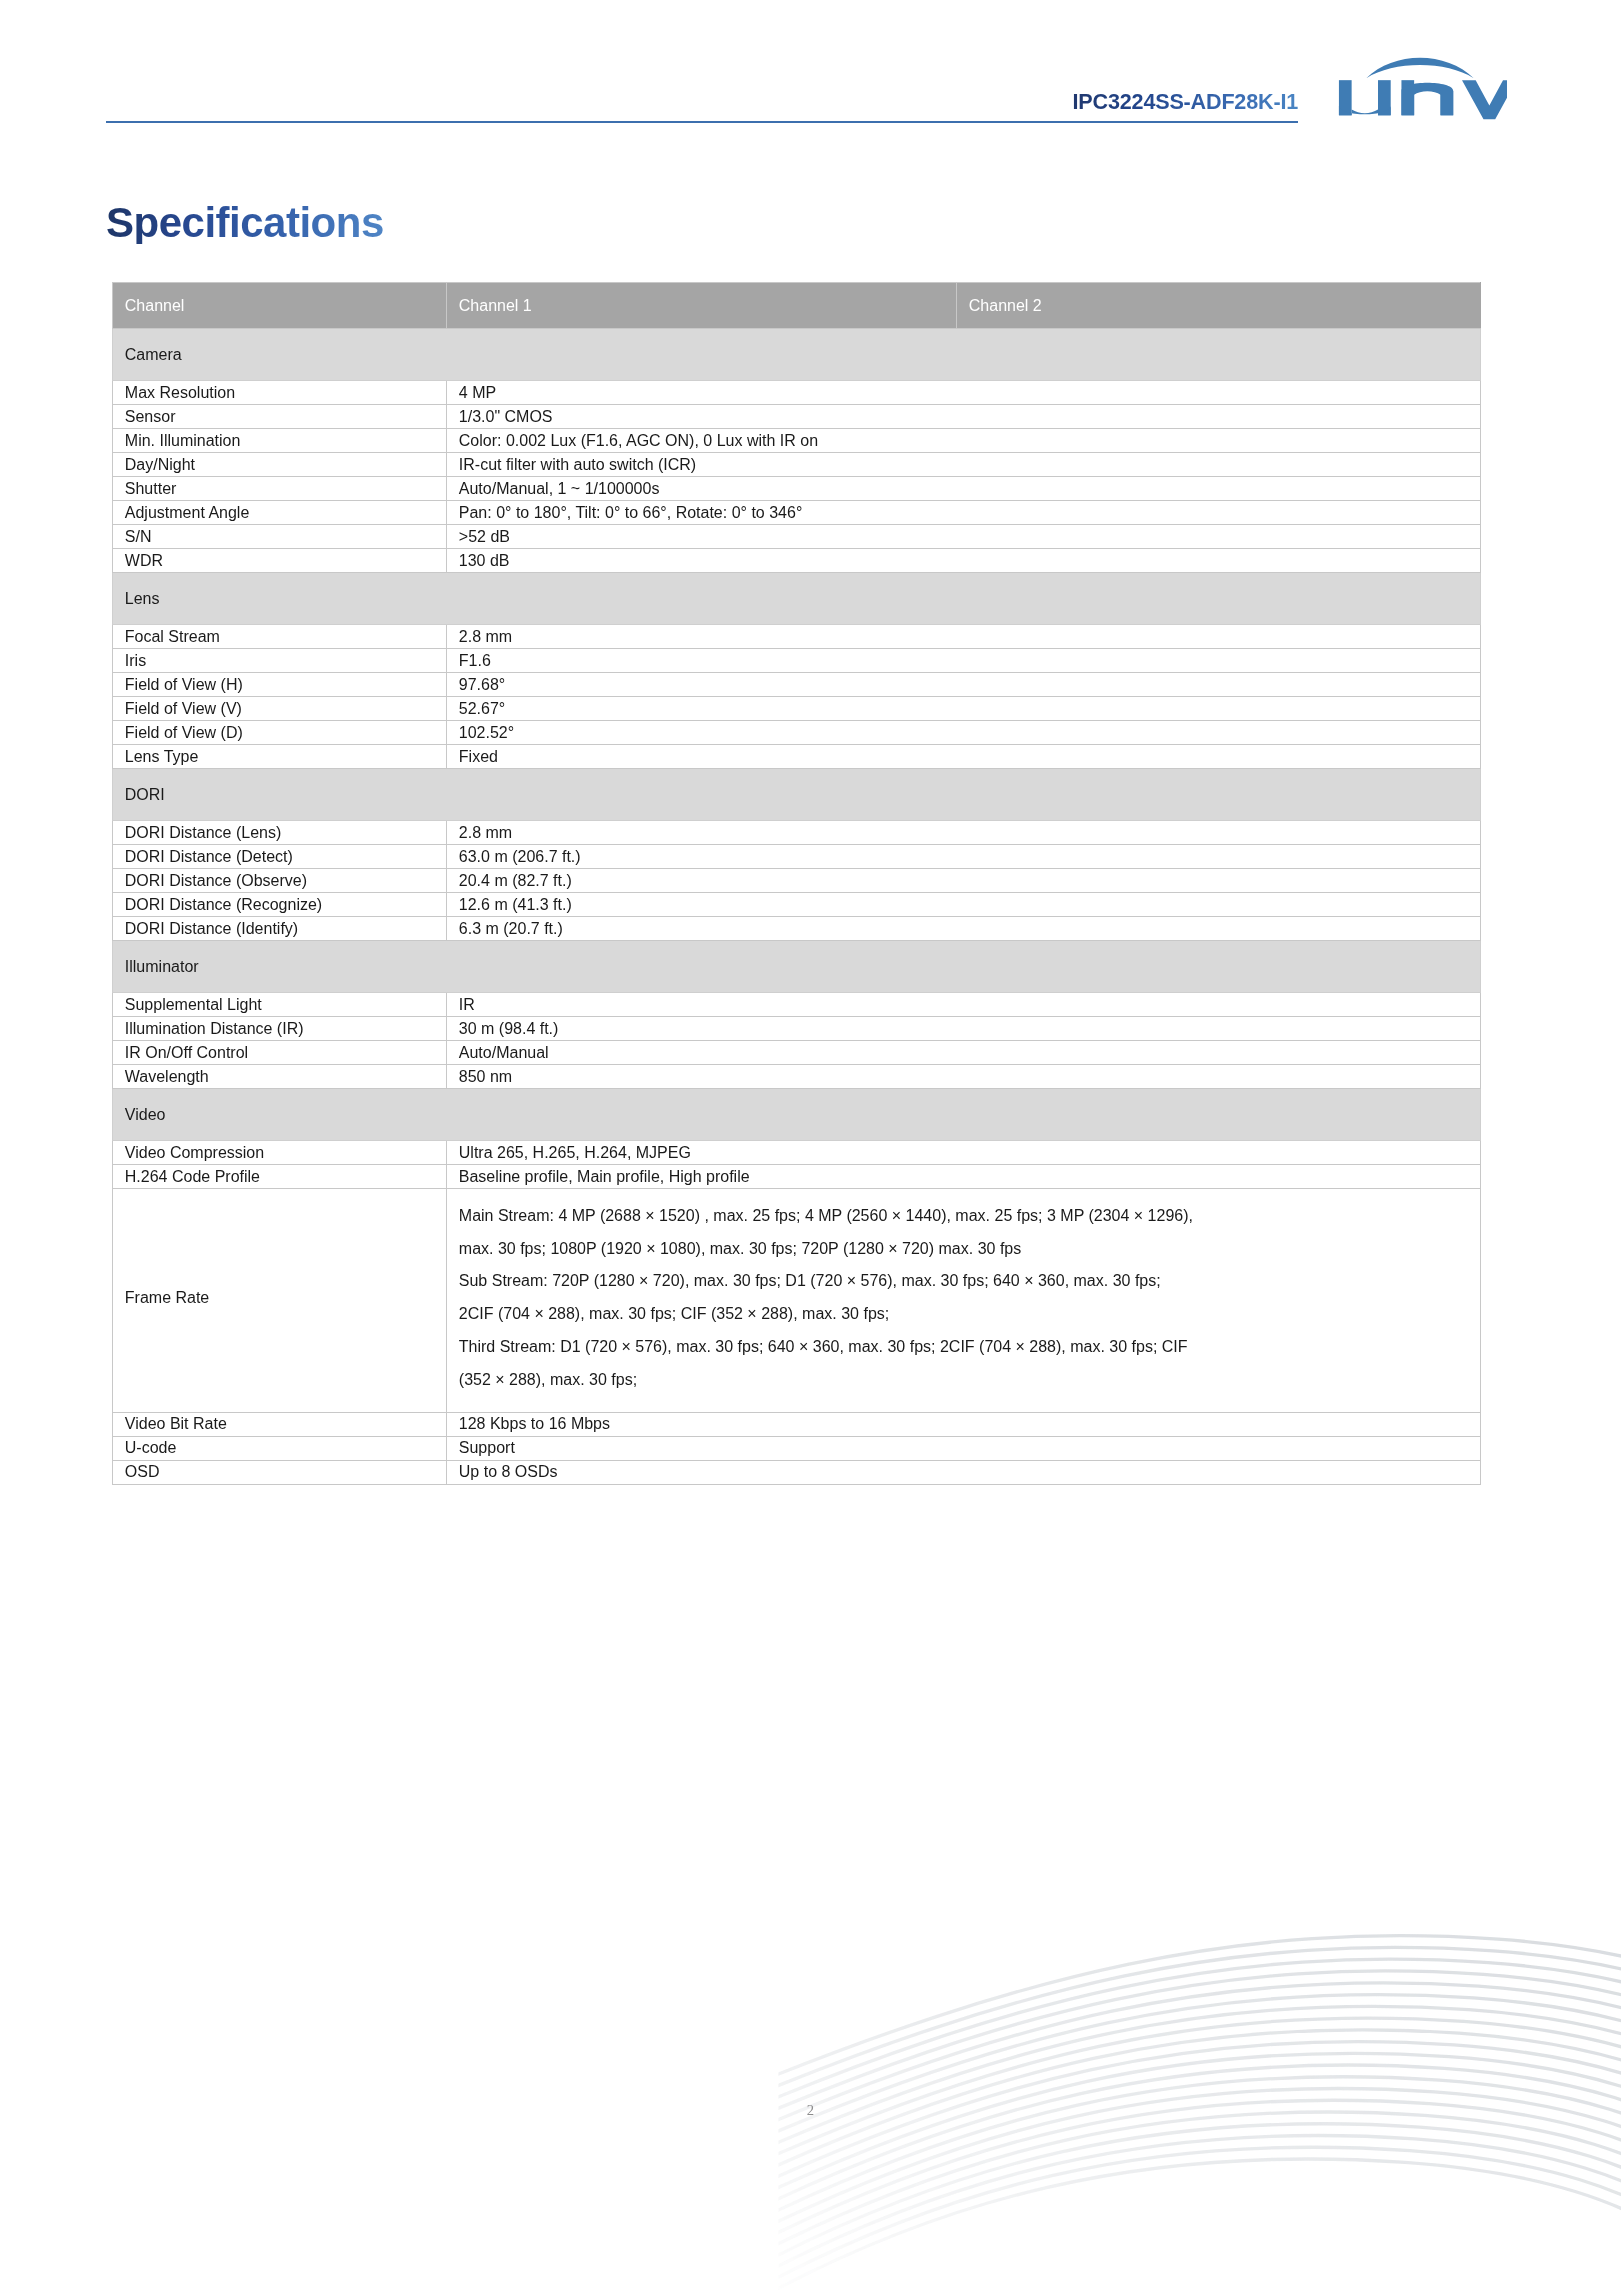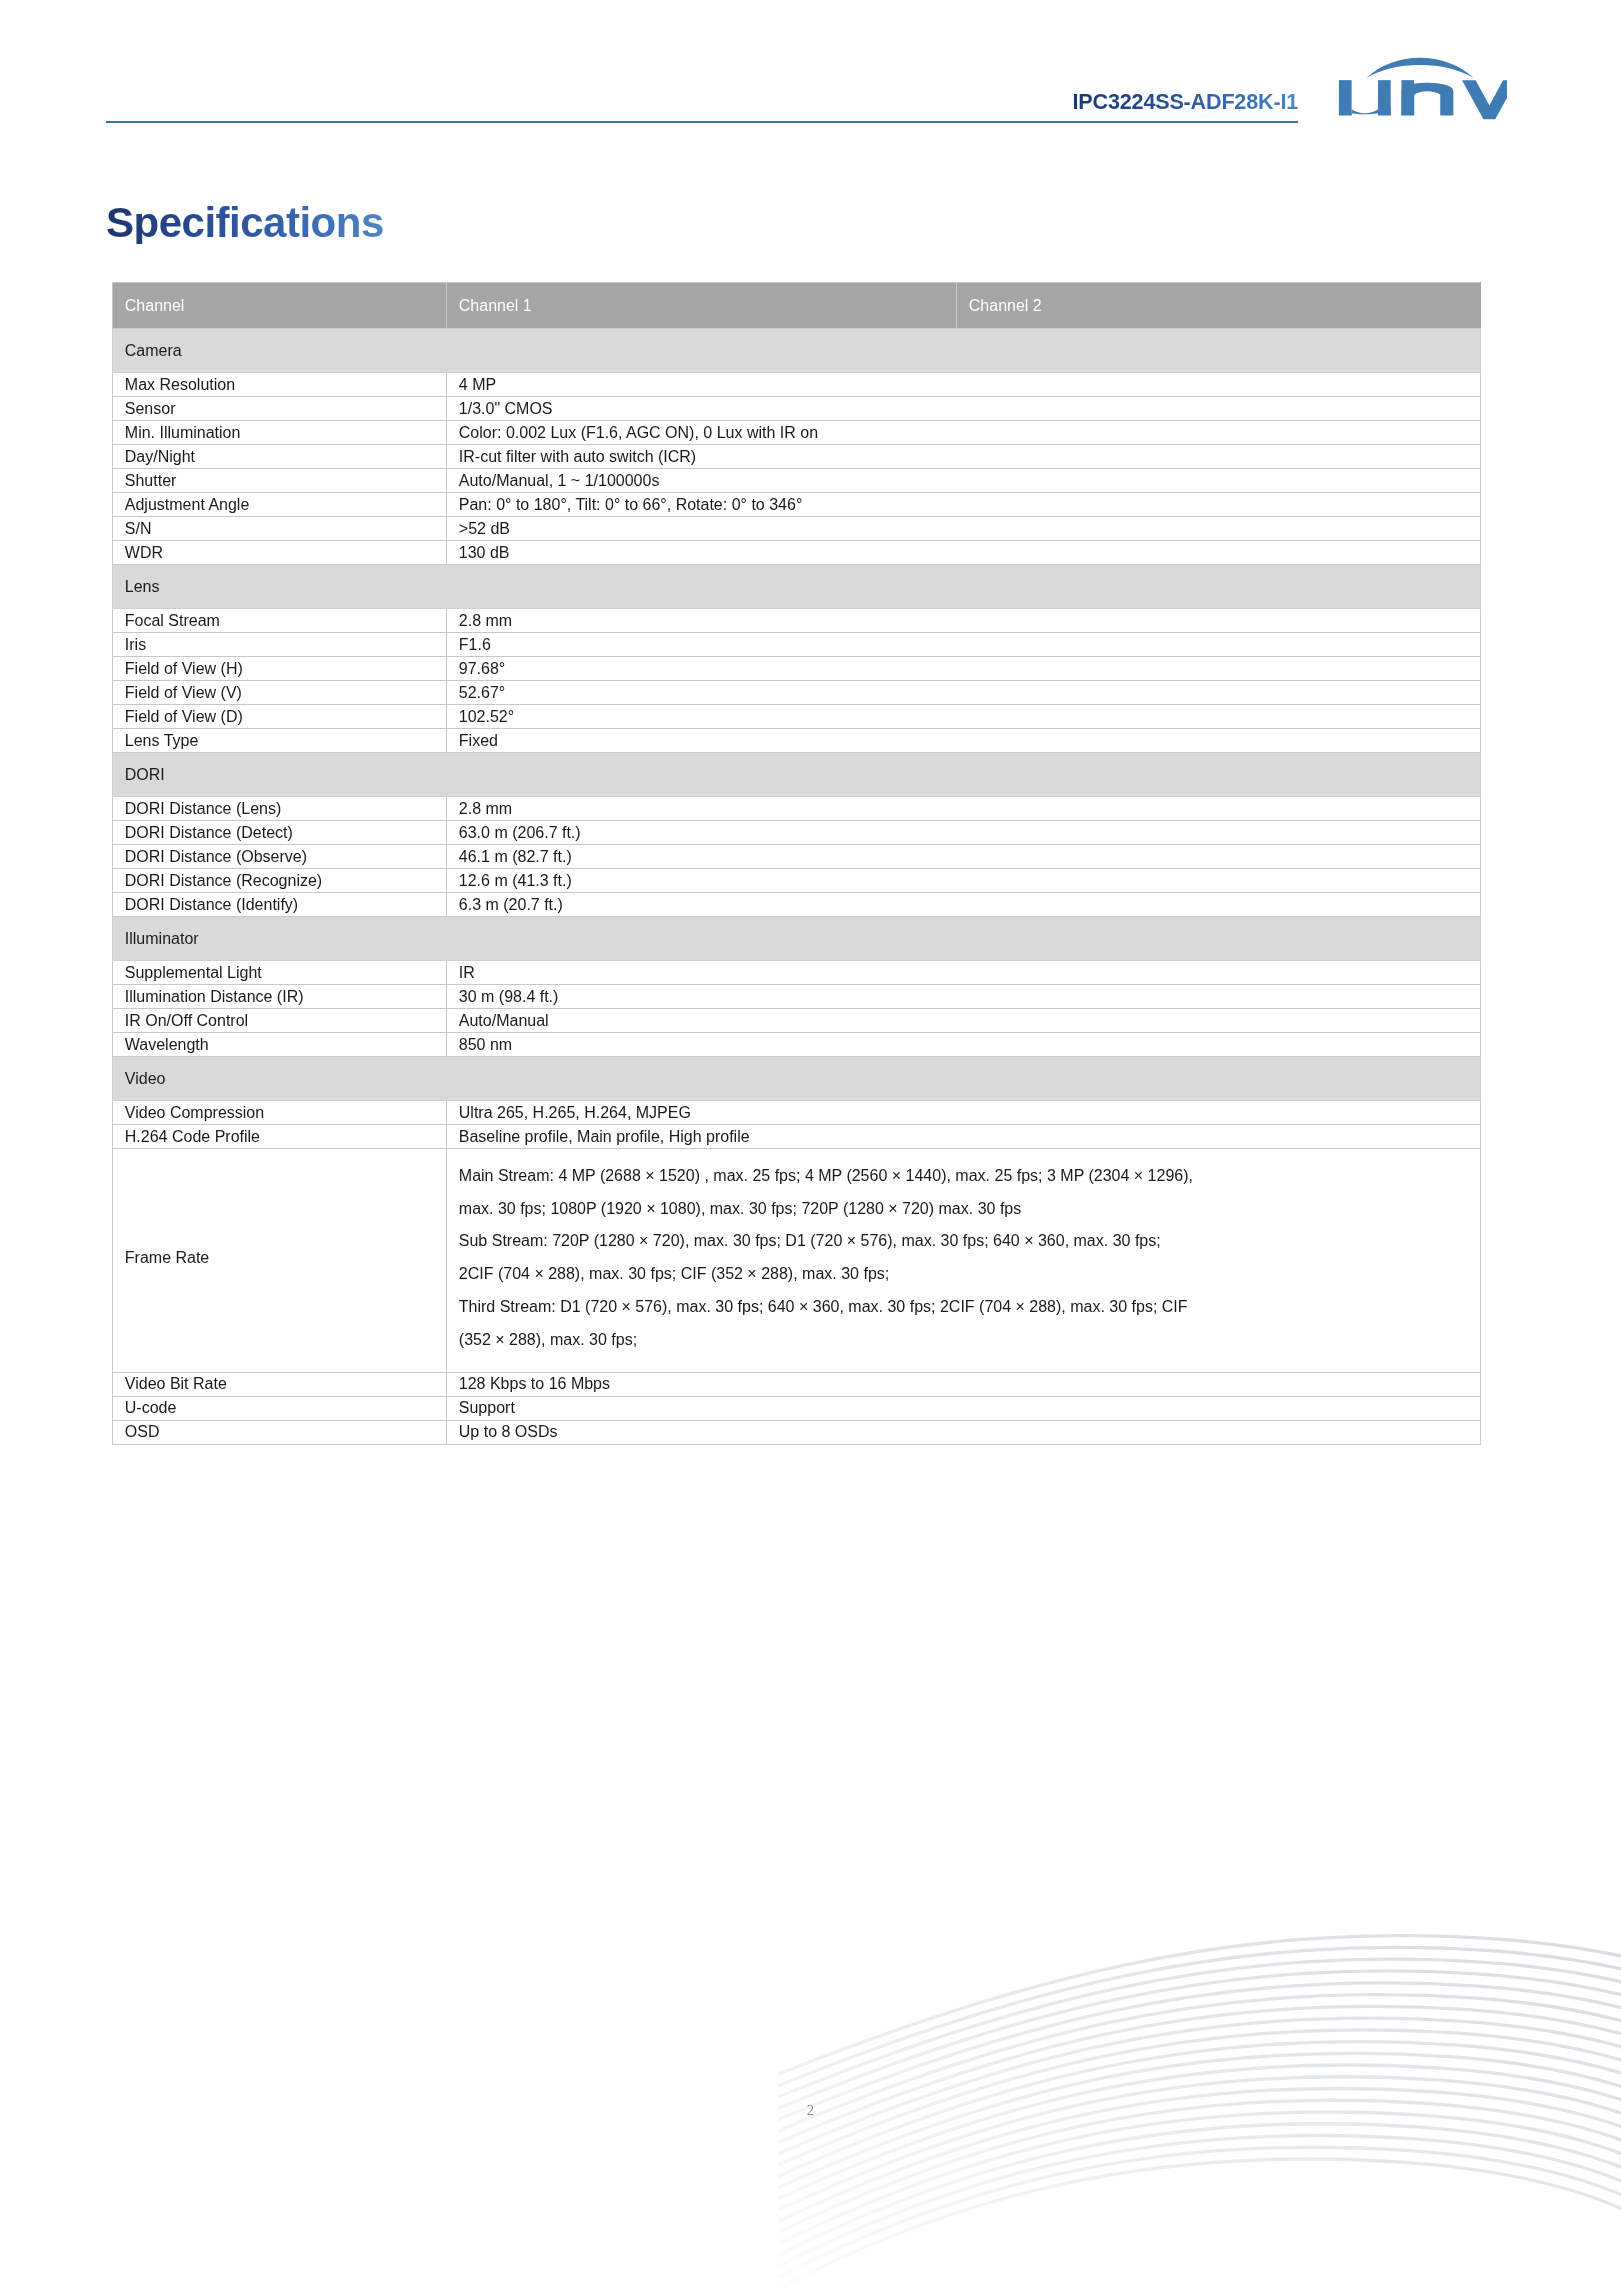--- a/index.html
+++ b/index.html
@@ -106,21 +106,21 @@
     font-weight: bold;
     font-size: 16px;
     height: 46px;
     border-color: #a5a5a5;
     border-right-color: #ffffff;
   }
   thead th:last-child { border-right-color: #a5a5a5; }
 
   tr.section-row td {
     background: #d9d9d9;
-    height: 44px;
+    height: 52px;
     border-color: #cfcfcf;
   }
   tr.data-row td { height: 24px; background: transparent; }
   tr.data-row td.label { }
   tr.tall td { height: auto; padding-top: 10.8px; padding-bottom: 15px; }
 
   .multiline { line-height: 2.05; }
   .multiline span { display: block; white-space: nowrap; }
 
   
@@ -285,21 +285,21 @@
       <tr class="data-row">
         <td class="label">DORI Distance (Lens)</td>
         <td colspan="2">2.8 mm</td>
       </tr>
       <tr class="data-row">
         <td class="label">DORI Distance (Detect)</td>
         <td colspan="2">63.0 m (206.7 ft.)</td>
       </tr>
       <tr class="data-row">
         <td class="label">DORI Distance (Observe)</td>
-        <td colspan="2">46.1 m (82.7 ft.)</td>
+        <td colspan="2">20.4 m (82.7 ft.)</td>
       </tr>
       <tr class="data-row">
         <td class="label">DORI Distance (Recognize)</td>
         <td colspan="2">12.6 m (41.3 ft.)</td>
       </tr>
       <tr class="data-row">
         <td class="label">DORI Distance (Identify)</td>
         <td colspan="2">6.3 m (20.7 ft.)</td>
       </tr>
       <tr class="section-row">

